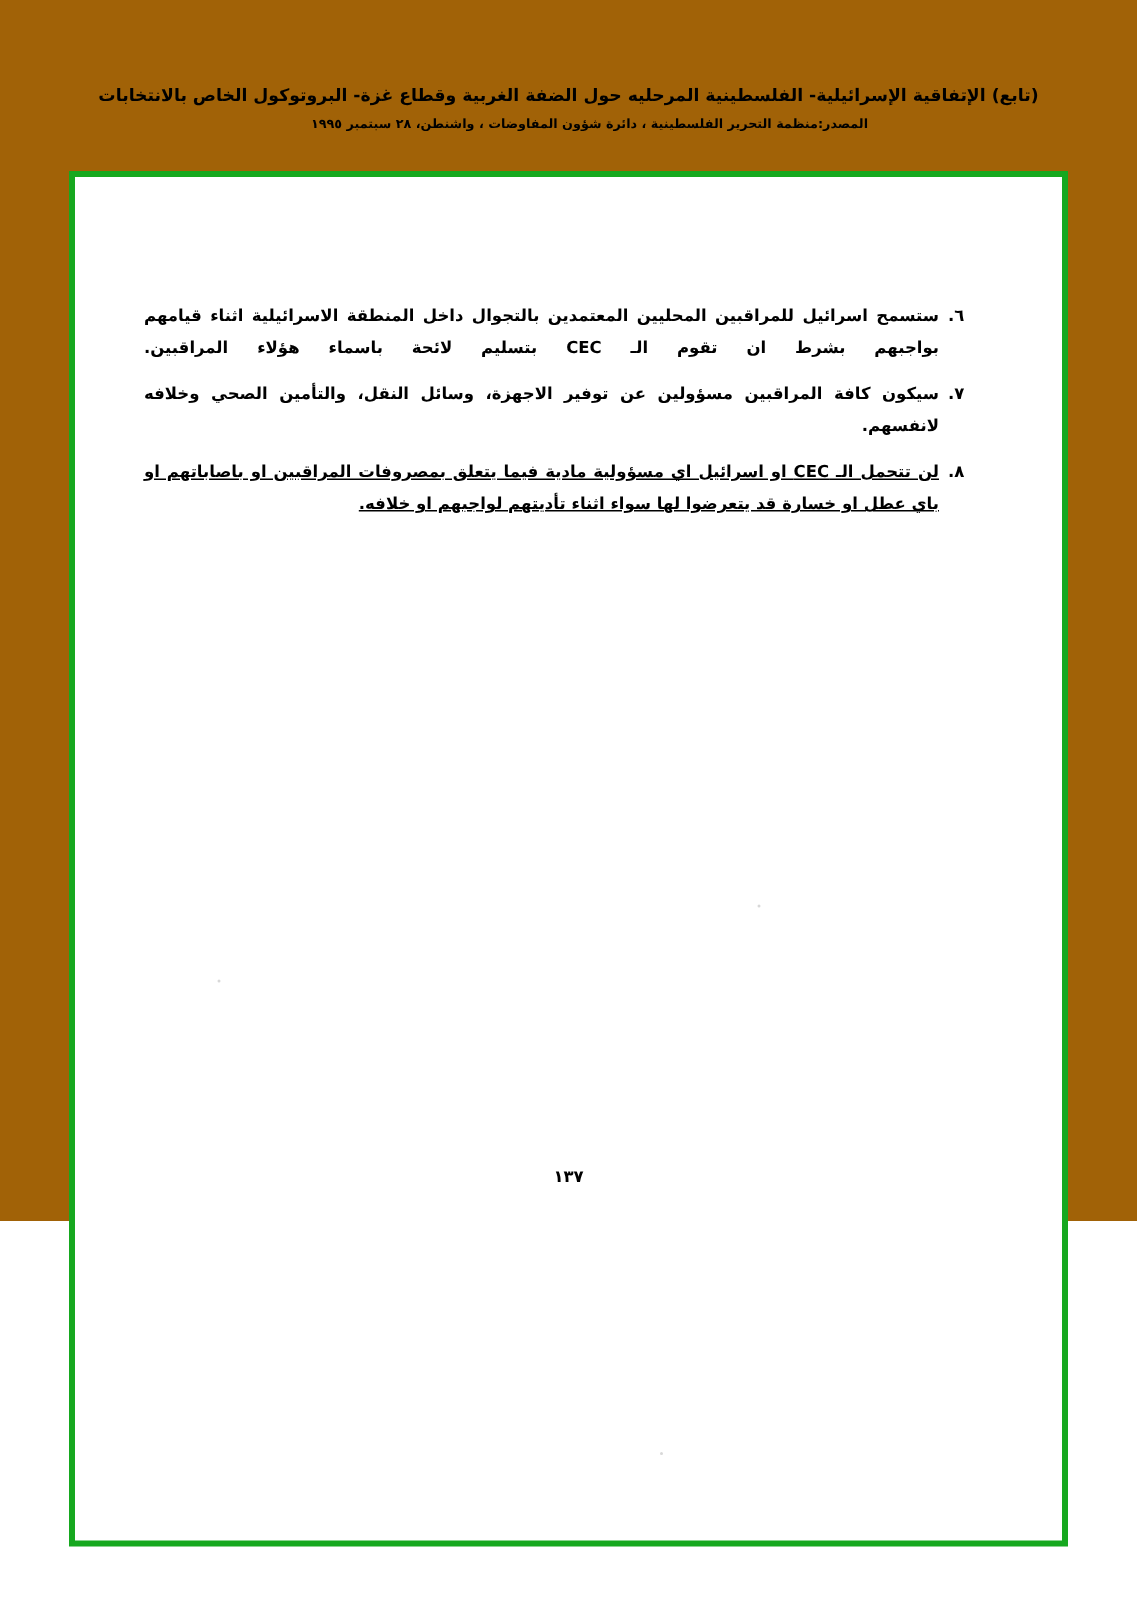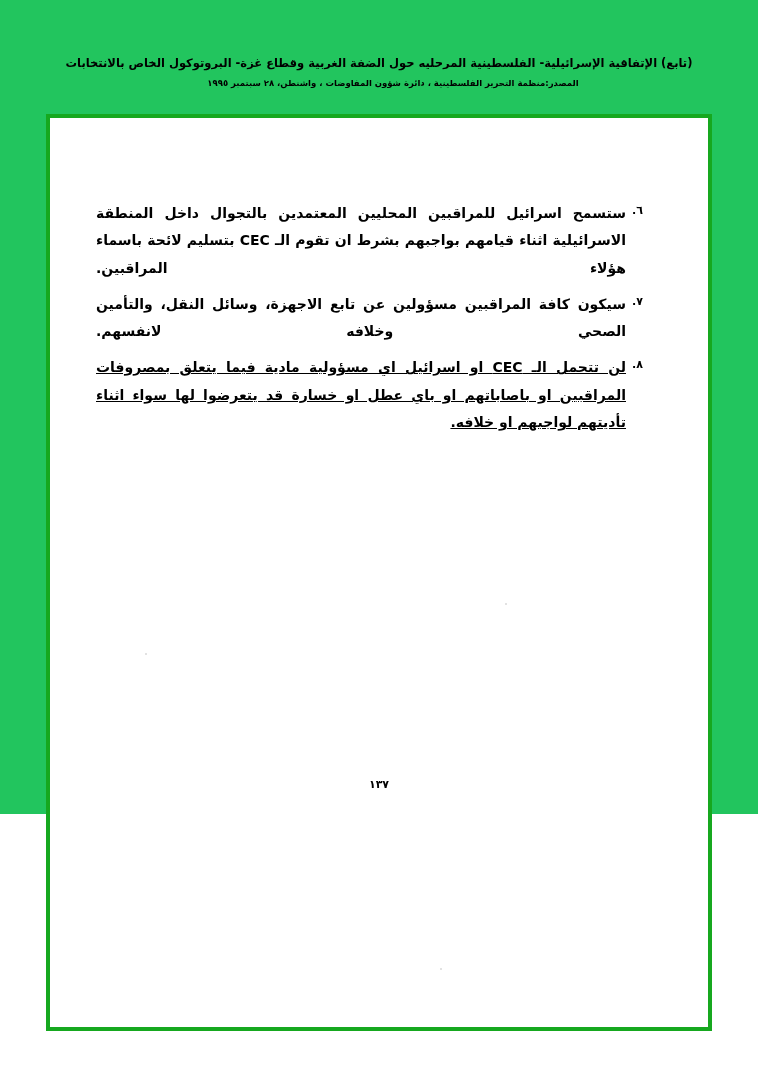--- a/index.html
+++ b/index.html
@@ -13,21 +13,21 @@
     position: relative;
     font-family: "DejaVu Sans", sans-serif;
     color: #000000;
     overflow: hidden;
   }
   .page {
     position: absolute;
     inset: 0;
     width: 758px;
     height: 814px;
-    background: #22c55e;
+    background: #a16207;
   }
 
   
   .header {
     position: absolute;
     top: 55px;
     left: 0;
     right: 0;
     text-align: center;
     direction: rtl;
@@ -79,21 +79,21 @@
     text-align: left;
     padding-left: 6px;
     font-size: 11px;
     font-weight: bold;
     line-height: 1.95;
     color: #000;
     white-space: nowrap;
   }
   .item-text {
     flex: 1 1 auto;
-    font-size: 14px;
+    font-size: 11px;
     font-weight: bold;
     line-height: 1.95;
     color: #000;
     text-align: justify;
     text-align-last: justify;
   }
   .item-text.last-right {
     text-align-last: right;
     text-decoration: underline;
   }
@@ -136,21 +136,21 @@
 
     <div class="content">
 
       <div class="item">
         <div class="item-num">٦.</div>
         <div class="item-text">ستسمح اسرائيل للمراقبين المحليين المعتمدين بالتجوال  داخل المنطقة الاسرائيلية اثناء قيامهم بواجبهم بشرط ان تقوم الـ CEC بتسليم لائحة باسماء هؤلاء المراقبين.</div>
       </div>
 
       <div class="item">
         <div class="item-num">٧.</div>
-        <div class="item-text">سيكون كافة المراقبين مسؤولين عن  تابع الاجهزة، وسائل النقل، والتأمين الصحي وخلافه لانفسهم.</div>
+        <div class="item-text">سيكون كافة المراقبين مسؤولين عن  توفير الاجهزة، وسائل النقل، والتأمين الصحي وخلافه لانفسهم.</div>
       </div>
 
       <div class="item">
         <div class="item-num">٨.</div>
         <div class="item-text last-right">لن تتحمل الـ CEC او اسرائيل اي مسؤولية مادية فيما يتعلق بمصروفات المراقبين او باصاباتهم او باي عطل او خسارة قد يتعرضوا لها سواء اثناء تأديتهم لواجبهم او خلافه.</div>
       </div>
 
     </div>
 
     <span class="speckle" style="top:485px; left:455px;"></span>

